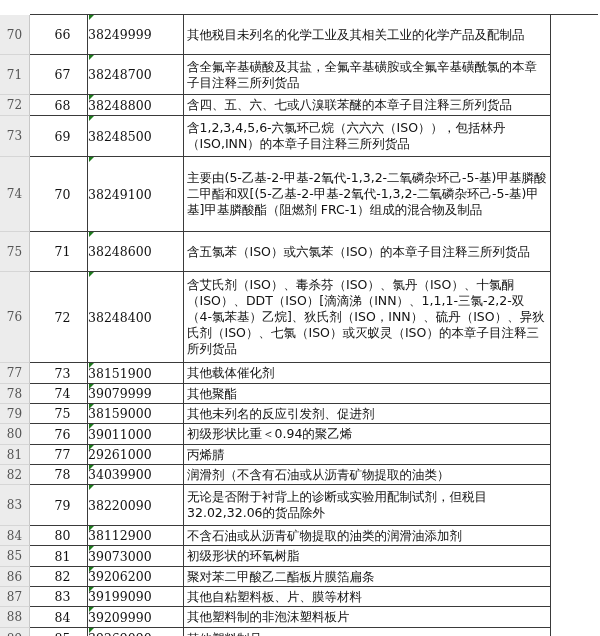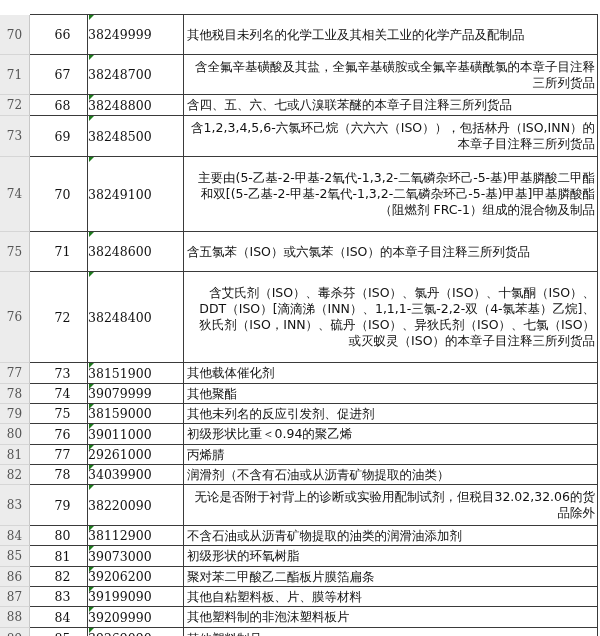--- a/index.html
+++ b/index.html
@@ -10,23 +10,23 @@
     .cell { position: absolute; top: 0; box-sizing: border-box; height: 100%;
             display: flex; align-items: center; font-size: 12.5px; color: #111; }
     .rowhdr { left: 0; width: 30px; background: #ececec; color: #555;
               justify-content: center; font-family: "DejaVu Serif", serif; font-size: 12px;
               border-right: 1px solid #c8c8c8; border-bottom: 1px solid #d6d6d6; }
     .colA { left: 30px; width: 57px; justify-content: center;
             border-bottom: 1.5px solid #3a3a3a; font-family: "DejaVu Serif", serif; padding-left: 8px; }
     .colB { left: 87px; width: 96px; justify-content: flex-start;
             border-left: 1.5px solid #3a3a3a; border-bottom: 1.5px solid #3a3a3a;
             font-family: "DejaVu Serif", serif; }
-    .colC { left: 183px; width: 415px; padding-left: 3px; padding-right: 2px;
+    .colC { left: 183px; width: 368px; padding-left: 3px; padding-right: 2px;
             border-left: 1.5px solid #3a3a3a; border-right: 1.5px solid #3a3a3a;
-            border-bottom: 1.5px solid #3a3a3a; line-height: 16px; text-align: right; }
+            border-bottom: 1.5px solid #3a3a3a; line-height: 16px; }
     .colC span { display: block; }
     .tri { position: absolute; left: 1px; top: 0; width: 0; height: 0;
            border-top: 5px solid #1e7a1e; border-right: 5px solid transparent; }
     .topline { position: absolute; left: 30px; top: 0; width: 568px; height: 1px; background: #3a3a3a; }
   </style>
 </head>
 <body>
 
 <div class="sheet">
   <div class="topline"></div>

